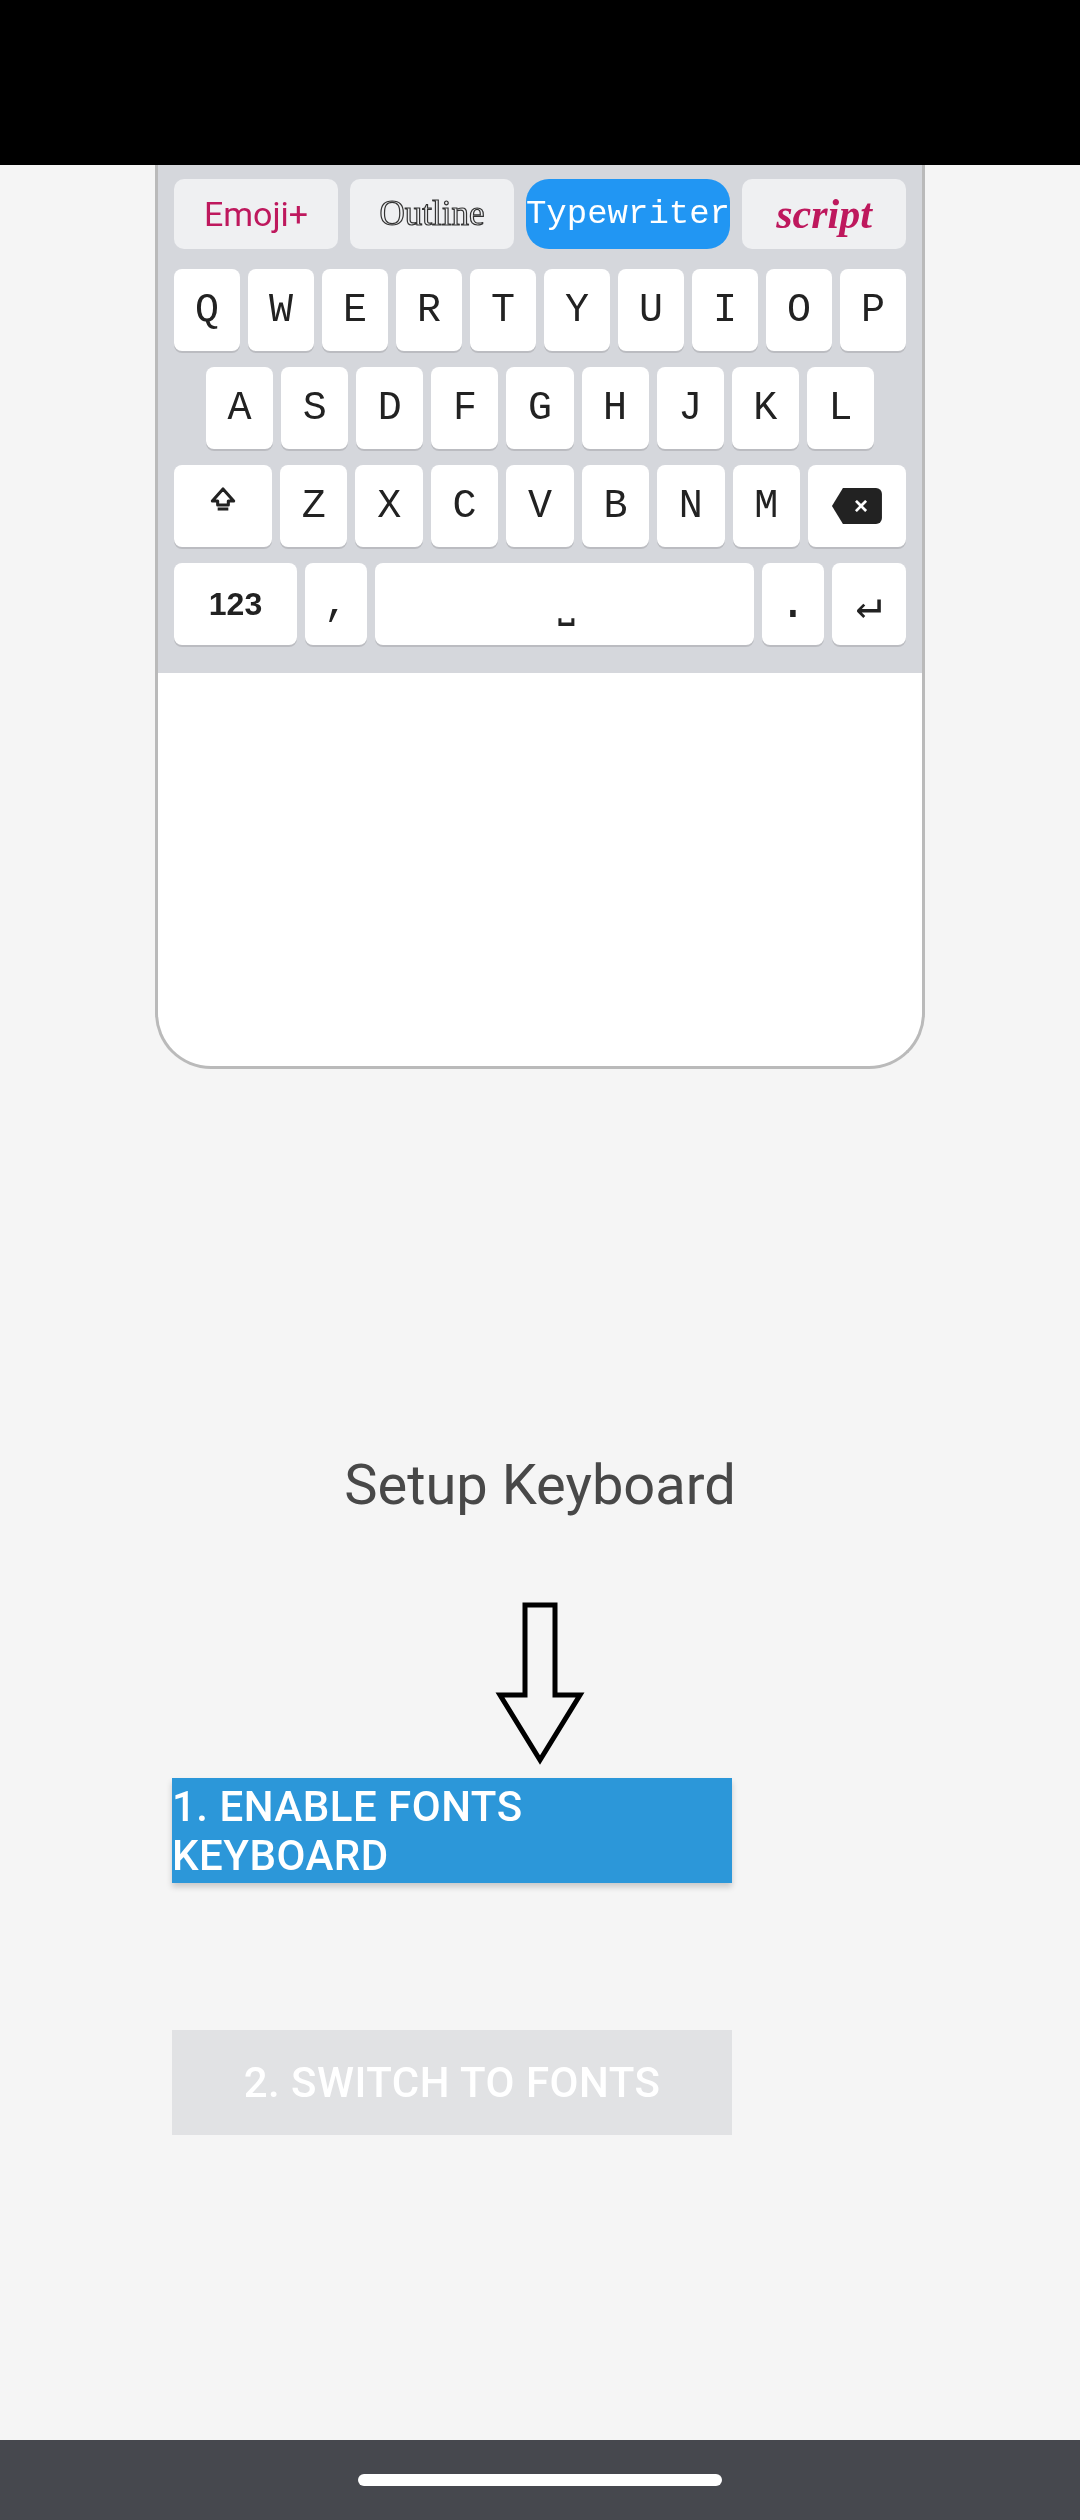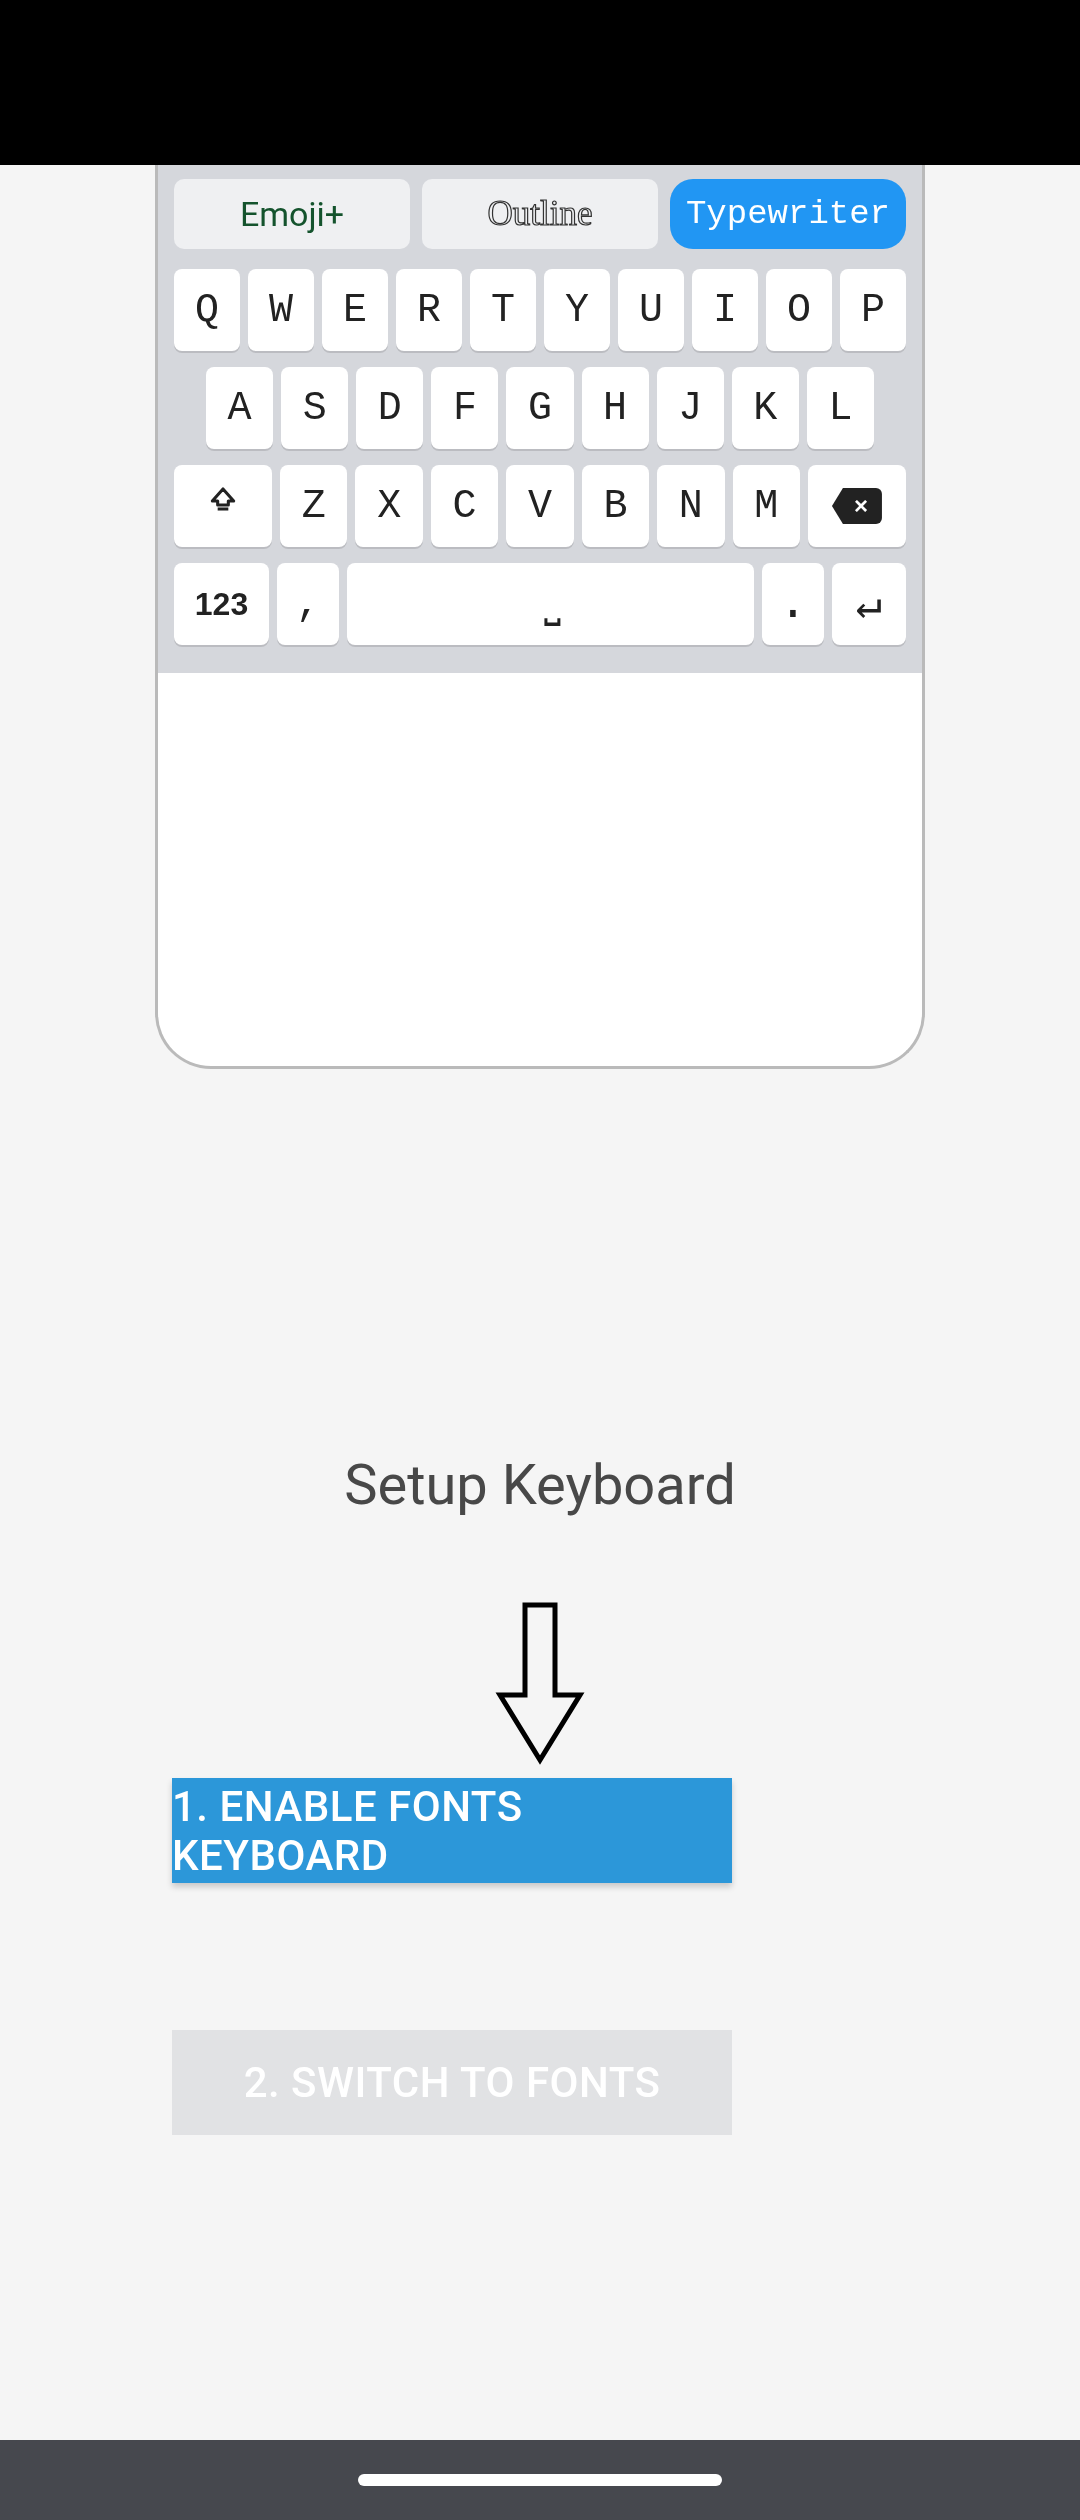--- a/index.html
+++ b/index.html
@@ -60,21 +60,21 @@
   }
   .font-tab {
     flex: 1;
     height: 70px;
     border-radius: 10px;
     display: flex;
     align-items: center;
     justify-content: center;
     font-size: 34px;
     background: #eff0f2;
-    color: #14532d;
+    color: #be185d;
   }
   .font-tab.active {
     background: #2196f3;
     color: #fff;
     font-family: "Courier New", monospace;
     font-weight: 500;
     border-radius: 23px;
   }
   .font-tab.outline {
     -webkit-text-stroke: 1.2px #333;
@@ -123,21 +123,21 @@
     display: flex;
     align-items: center;
     justify-content: center;
     color: #fff;
     font-family: Arial, sans-serif;
     font-size: 24px;
     font-weight: 700;
     padding-left: 8px;
   }
   .bottom-row .key-123 {
-    width: 95px;
+    width: 123px;
     flex: none;
     font-family: Arial, sans-serif;
     font-size: 32px;
     font-weight: 700;
     text-align: right;
   }
   .key-space { flex: 5; font-size: 42px; }
   .key-small { width: 62px; flex: none; font-size: 48px; }
   .key-enter { width: 74px; flex: none; font-size: 44px; }
   .key-comma { width: 62px; flex: none; }
@@ -203,20 +203,21 @@
 <body>
 
 <div class="status-bar"></div>
 
 <div class="phone-frame">
   <div class="kbd-area">
     <div class="font-tabs">
       <div class="font-tab">Emoji+</div>
       <div class="font-tab outline">Outline</div>
       <div class="font-tab active">Typewriter</div>
+      <div class="font-tab script">script</div>
     </div>
 
     <div class="key-row">
       <div class="key">Q</div>
       <div class="key">W</div>
       <div class="key">E</div>
       <div class="key">R</div>
       <div class="key">T</div>
       <div class="key">Y</div>
       <div class="key">U</div>

